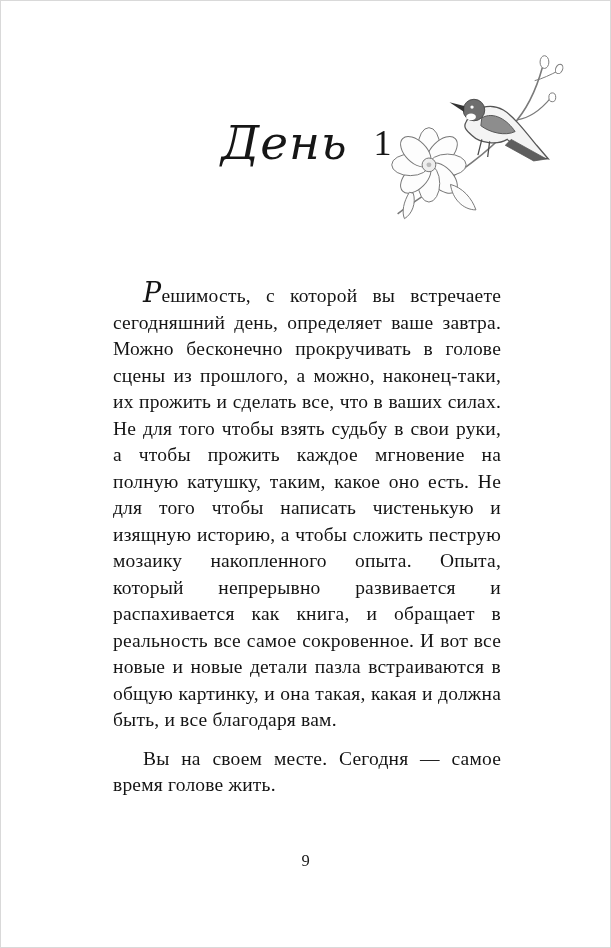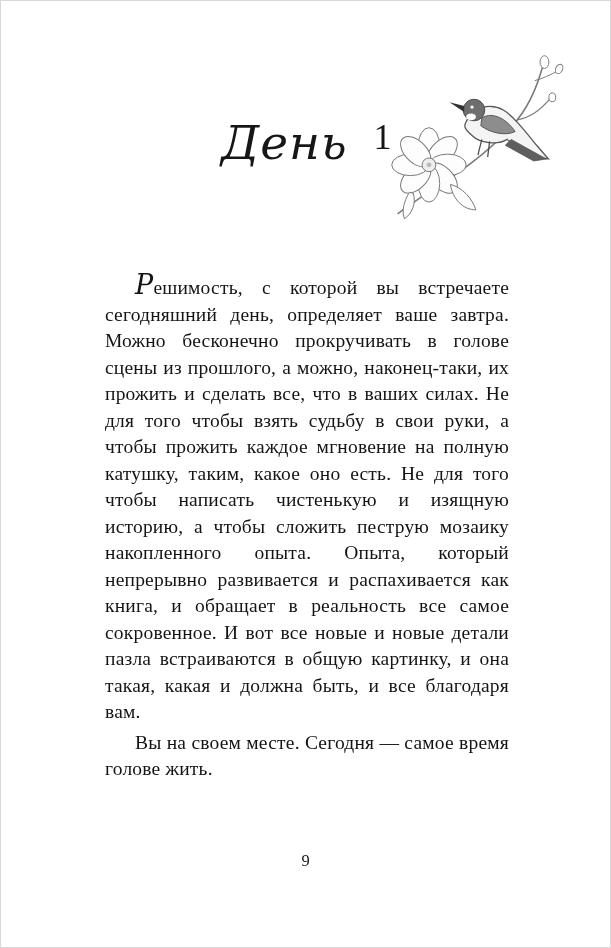--- a/index.html
+++ b/index.html
@@ -18,21 +18,21 @@
     font-family: "Liberation Serif", serif;
     color: #141414;
   }
 
   
   .heading {
     position: absolute;
     top: 118px;
     left: 220px;
     display: flex;
-    align-items: flex-start;
+    align-items: center;
     gap: 26px;
   }
   .chapter-title {
     font-family: "DejaVu Serif", serif;
     font-style: italic;
     font-size: 47px;
     line-height: 1;
     letter-spacing: 1px;
     color: #161616;
   }
@@ -58,21 +58,21 @@
     position: absolute;
     top: 266px;
     left: 100px;
     right: 97px;
     font-size: 19.5px;
     line-height: 26.5px;
     text-align: justify;
     letter-spacing: 0.2px;
   }
   .body-text p {
-    margin: 4px;
+    margin: 12px;
     text-indent: 30px;
   }
   .dropcap {
     font-family: "DejaVu Serif", serif;
     font-style: italic;
     font-size: 27px;
     line-height: 1;
   }
 
   

